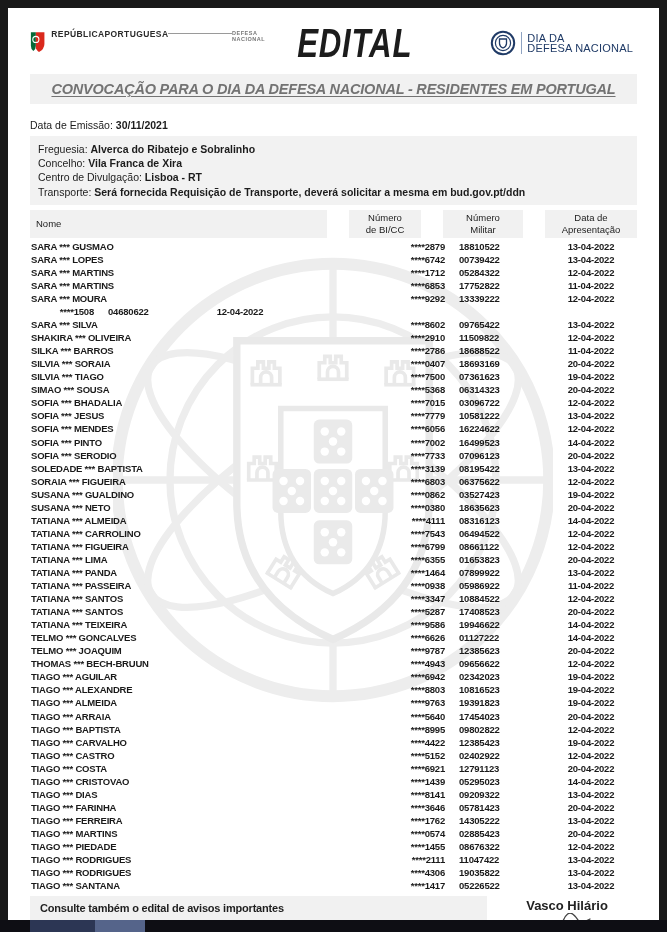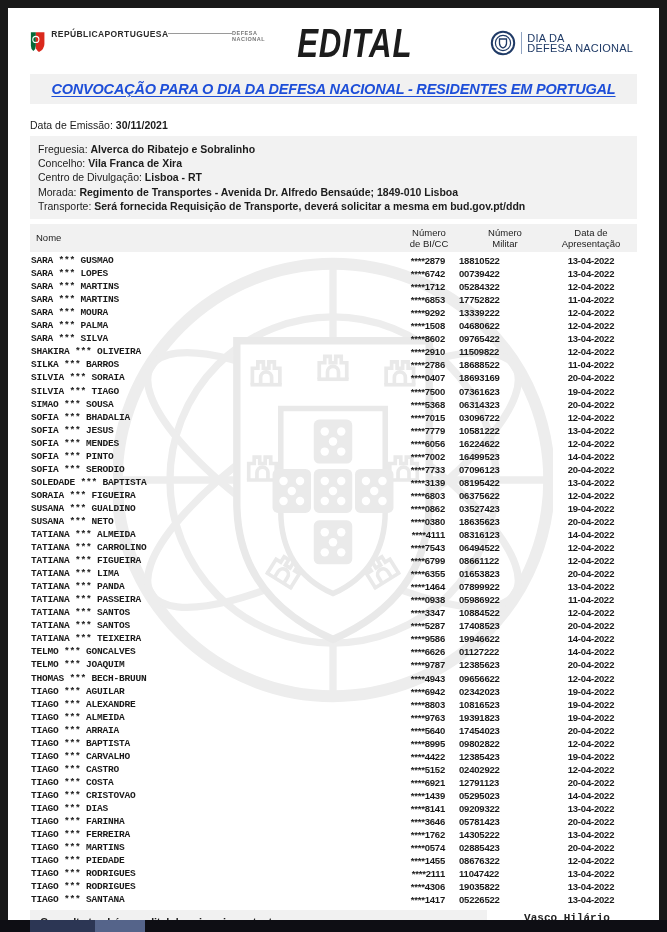--- a/index.html
+++ b/index.html
@@ -34,55 +34,55 @@
     transform:scaleX(.78);letter-spacing:1px;line-height:40px;
   }
   .ddn{display:flex;align-items:center;gap:5px;justify-self:end;margin-right:4px;}
   .ddn-txt{font-size:11px;font-weight:normal;color:#1f3a66;line-height:10px;letter-spacing:.2px;}
   .ddn-sep{width:1px;height:22px;background:#8fa3c2;}
   
   .banner{
     margin-top:8px;background:#f1f1f1;padding:6px 4px;text-align:center;
   }
   .banner span{
-    font-size:14.5px;font-style:italic;font-weight:bold;color:#1d4ed8;
+    font-size:14.5px;font-style:italic;font-weight:bold;color:#737373;
     text-decoration:underline;text-underline-offset:2px;letter-spacing:-.2px;
   }
   
   .emission{margin:15px 0 5px;font-size:10.5px;color:#1c1c1c;}
   .emission .lab{font-weight:normal;}
   .emission .val{font-weight:bold;}
   
   .infobox{background:#f2f2f2;padding:6px 8px;font-size:10.5px;color:#1c1c1c;}
   .info-line{line-height:14.2px;white-space:nowrap;}
   .info-line .lab{font-weight:normal;}
   .info-line .val{font-weight:bold;}
   
   .tbl{margin-top:5px;}
-  .thead{display:flex;gap:0;}
+  .thead{display:flex;gap:22px;}
   .th{
     background:#f1f1f1;height:28px;display:flex;flex-direction:column;
     justify-content:center;text-align:center;
     font-size:9.5px;line-height:11.5px;color:#1c1c1c;
   }
   .th.h-name{flex:1;text-align:left;padding-left:6px;}
   .h-bi{width:72px;} .h-mil{width:80px;} .h-date{width:92px;}
   .tbody{margin-top:2px;}
   .trow{display:flex;gap:6px;height:13.05px;align-items:center;}
   .cell{font-size:9.5px;font-weight:600;color:#1a1a1a;letter-spacing:-.2px;white-space:nowrap;}
-  .c-name{flex:1;padding-left:1px;overflow:hidden;font-family:Liberation Mono, monospace;}
+  .c-name{flex:1;padding-left:1px;overflow:hidden;}
   .c-bi{width:72px;text-align:right;padding-right:8px;box-sizing:border-box;}
   .c-mil{width:80px;text-align:left;}
   .c-date{width:92px;text-align:center;}
   
   .footer{display:flex;margin-top:4px;align-items:flex-start;gap:10px;}
   .notice{background:#f1f1f1;flex:1;padding:6px 10px 8px;}
   .notice-title{font-size:11px;font-weight:600;color:#1f1f1f;letter-spacing:-.2px;}
   .sig{width:140px;text-align:center;padding-top:2px;}
-  .sig-name{font-size:11px;font-weight:bold;color:#222;font-family:Liberation Mono, monospace;}
+  .sig-name{font-size:13px;font-weight:bold;color:#222;}
   
   .bottombar{position:absolute;left:0;top:920px;width:667px;height:12px;background:#0e0e14;}
   .bb-seg1{position:absolute;left:30px;top:0;width:65px;height:12px;background:#2c3654;}
   .bb-seg2{position:absolute;left:95px;top:0;width:50px;height:12px;background:#55648a;}
 </style>
 </head>
 <body>
 
 <div class="page">
 
@@ -164,21 +164,20 @@
 
     <div class="emission">
       <span class="lab">Data de Emissão:</span>
       <span class="val">30/11/2021</span>
     </div>
 
     <div class="infobox">
         <div class="info-line"><span class="lab">Freguesia: </span><span class="val">Alverca do Ribatejo e Sobralinho</span></div>
         <div class="info-line"><span class="lab">Concelho: </span><span class="val">Vila Franca de Xira</span></div>
         <div class="info-line"><span class="lab">Centro de Divulgação: </span><span class="val">Lisboa - RT</span></div>
-        <div class="info-line"><span class="lab">Morada: </span><span class="val">Regimento de Transportes - Avenida Dr. Alfredo Bensaúde; 1849-010 Lisboa</span></div>
         <div class="info-line"><span class="lab">Transporte: </span><span class="val">Será fornecida Requisição de Transporte, deverá solicitar a mesma em bud.gov.pt/ddn</span></div>
       </div>
 
     <div class="tbl">
       <div class="thead">
         <div class="th h-name">
           <span>Nome</span>
         </div>
         <div class="th h-bi">
           <span>Número</span>
@@ -218,21 +217,20 @@
             <div class="cell c-mil">17752822</div>
             <div class="cell c-date">11-04-2022</div>
           </div>
           <div class="trow">
             <div class="cell c-name">SARA *** MOURA</div>
             <div class="cell c-bi">****9292</div>
             <div class="cell c-mil">13339222</div>
             <div class="cell c-date">12-04-2022</div>
           </div>
           <div class="trow">
-            <div class="cell c-name">SARA *** PALMA</div>
             <div class="cell c-bi">****1508</div>
             <div class="cell c-mil">04680622</div>
             <div class="cell c-date">12-04-2022</div>
           </div>
           <div class="trow">
             <div class="cell c-name">SARA *** SILVA</div>
             <div class="cell c-bi">****8602</div>
             <div class="cell c-mil">09765422</div>
             <div class="cell c-date">13-04-2022</div>
           </div>

